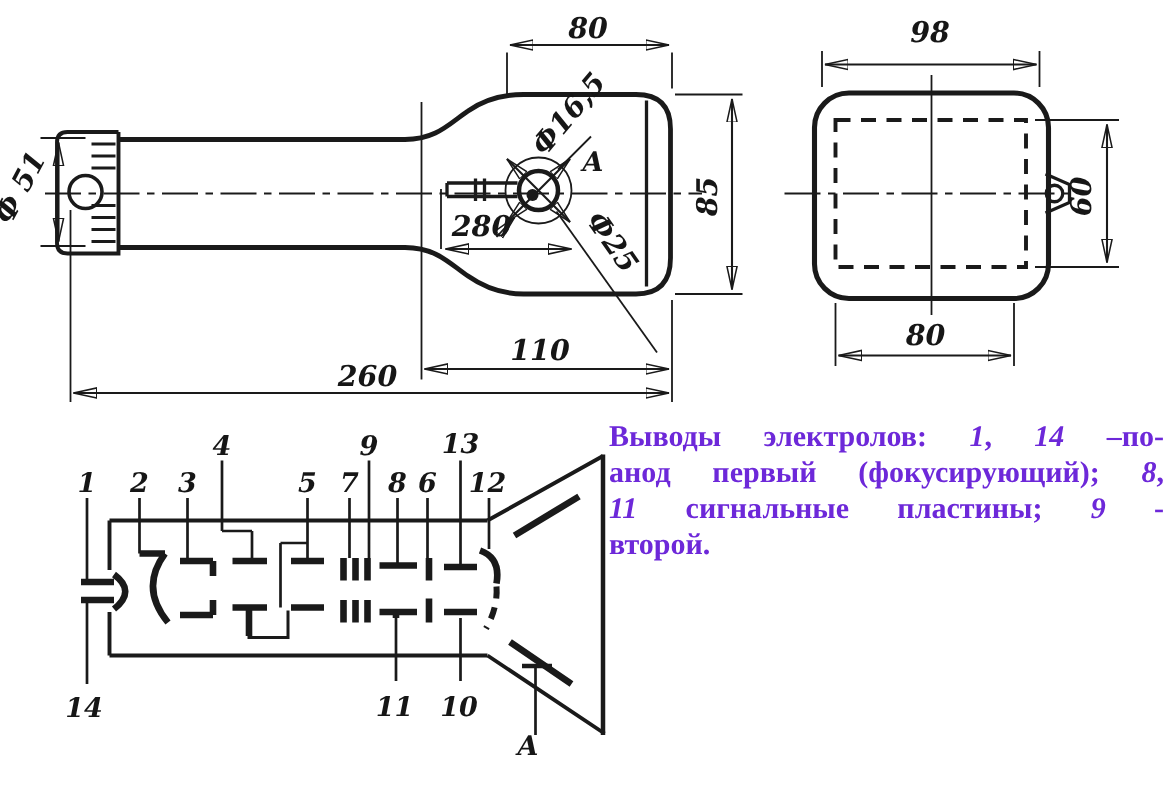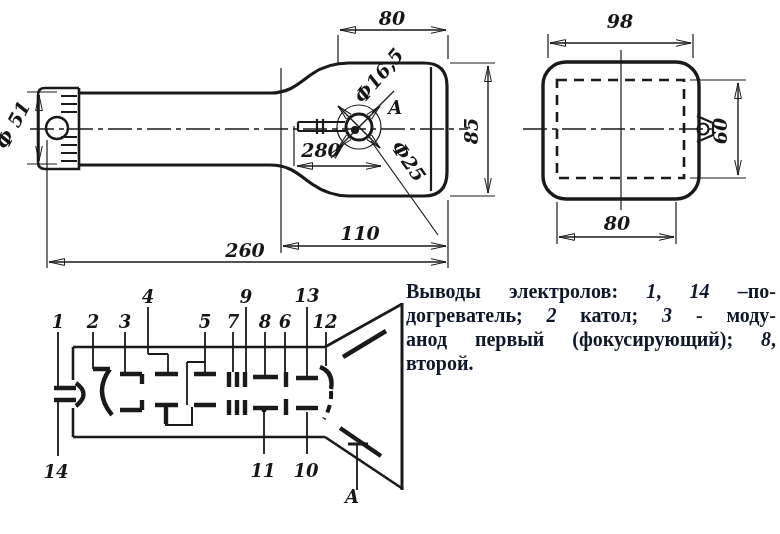--- a/index.html
+++ b/index.html
@@ -11,21 +11,21 @@
   .s22{stroke-width:2.2}.s24{stroke-width:2.4}.s26{stroke-width:2.6}.s30{stroke-width:3}
   .s32{stroke-width:3.2}.s34{stroke-width:3.4}.s40{stroke-width:4}.s44{stroke-width:4.4}
   .cdash{stroke-dasharray:24 5 5 5}
   .ddash{stroke-dasharray:10 7}
   .gdash{stroke-dasharray:8 6}
   .dl{stroke-width:1.4;marker-start:url(#arr);marker-end:url(#arr)}
   .ldr{stroke-width:1.2;marker-end:url(#arr)}
   .blob{fill:#1a1a1a;stroke:none}
   .dimt{font:italic 700 19px "DejaVu Serif",serif;fill:#161616;}
   .pint{font:italic 700 18px "DejaVu Serif",serif;fill:#161616;}
-  .desc{position:absolute;left:406px;top:279px;width:370px;color:#0f172a;
+  .desc{position:absolute;left:406px;top:279px;width:370px;color:#6d28d9;
         font:700 20px/24px "Liberation Serif",serif;}
   .desc .tl{text-align:justify;text-align-last:justify;height:24px;overflow:hidden;}
   .desc .tl.last{text-align-last:left;}
   .desc i{font-style:italic;}
 </style>
 </head>
 <body>
 
 <div id="page">
 
@@ -143,18 +143,18 @@
     <text class="pint" x="325" y="328" text-anchor="middle">12</text>
     <text class="pint" x="56" y="478" text-anchor="middle">14</text>
     <text class="pint" x="263" y="477" text-anchor="middle">11</text>
     <text class="pint" x="306" y="477" text-anchor="middle">10</text>
     <text class="pint" x="352" y="503" text-anchor="middle">А</text>
   </g>
 </svg>
 
 <div class="desc">
   <div class="tl">Выводы электролов: <i>1</i>, <i>14</i> –по-</div>
-  <div class="tl">догреватель; <i>2</i> катол; <i>3</i> - моду-</div>
   <div class="tl">анод первый (фокусирующий); <i>8</i>,</div>
+  <div class="tl"><i>11</i> сигнальные пластины; <i>9</i> -</div>
   <div class="tl last">второй.</div>
 </div>
 
 </div>
 
 </body></html>

